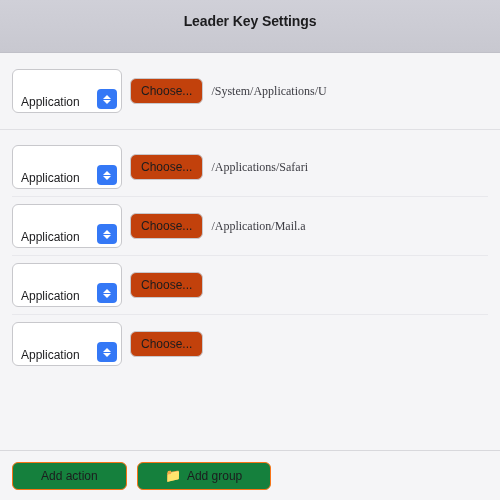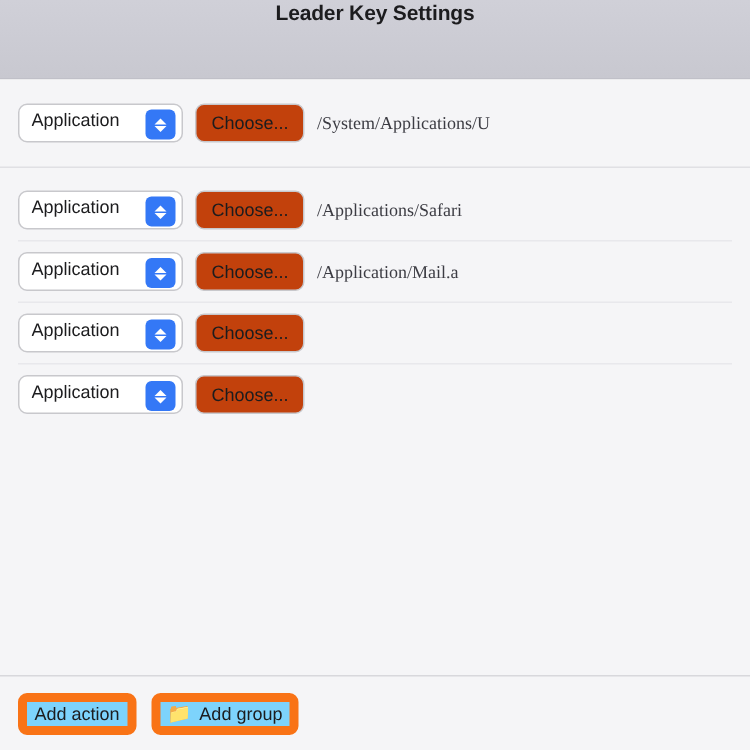--- a/index.html
+++ b/index.html
@@ -22,21 +22,21 @@
       background: #f5f5f7;
       display: flex;
       flex-direction: column;
       overflow: hidden;
     }
 
     .titlebar {
       background: linear-gradient(180deg, #d0d0d8 0%, #c8c8d0 100%);
       height: 52px;
       display: flex;
-      align-items: flex-start;
+      align-items: center;
       justify-content: center;
       padding-bottom: 10px;
       flex-shrink: 0;
     }
 
     .titlebar-title {
       font-size: 14px;
       font-weight: 600;
       color: #1c1c1e;
       letter-spacing: -0.1px;
@@ -78,30 +78,30 @@
       padding: 7px 0;
       border-bottom: 1px solid #e8e8ec;
     }
 
     .row:last-child {
       border-bottom: none;
     }
 
     .type-select {
       display: flex;
-      align-items: flex-start;
+      align-items: flex-end;
       gap: 4px;
       background: #ffffff;
       border: 1px solid #c8c8cc;
       border-radius: 6px;
       padding: 3px 4px 3px 8px;
       font-size: 12px;
       color: #1c1c1e;
       min-width: 110px;
-      height: 26px;
+      height: 44px;
       cursor: pointer;
     }
 
     .type-select-label {
       flex: 1;
       font-size: 12px;
       color: #1c1c1e;
       white-space: nowrap;
       overflow: hidden;
     }
@@ -173,24 +173,24 @@
       align-items: center;
       padding: 0 12px;
       gap: 10px;
       flex-shrink: 0;
     }
 
     .bottom-btn {
       display: flex;
       align-items: center;
       gap: 5px;
-      background: #7dd3fc;
-      border: 6px solid #f97316;
+      background: #15803d;
+      border: 1px solid #f97316;
       border-radius: 6px;
-      padding: 5px 5px;
+      padding: 5px 28px;
       font-size: 12px;
       color: #1c1c1e;
       cursor: pointer;
       height: 28px;
     }
 
     .folder-icon-glyph {
       font-size: 13px;
     }
   </style>

